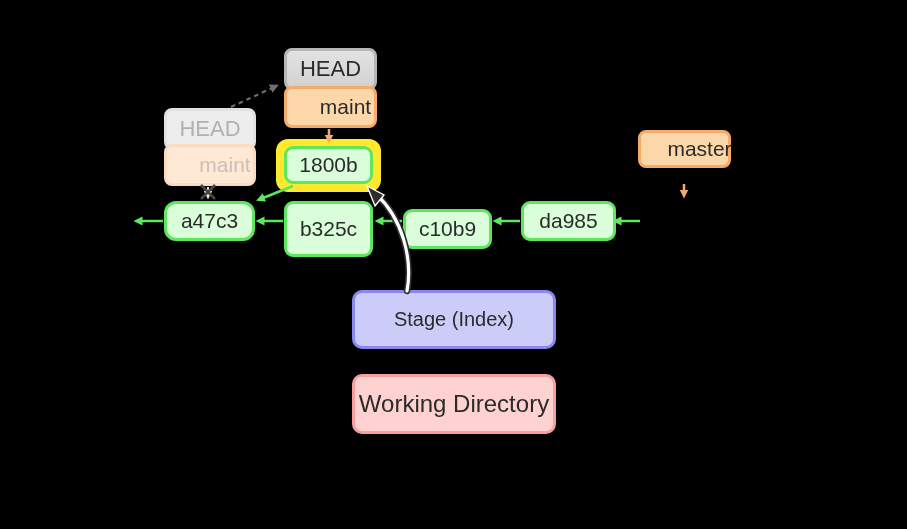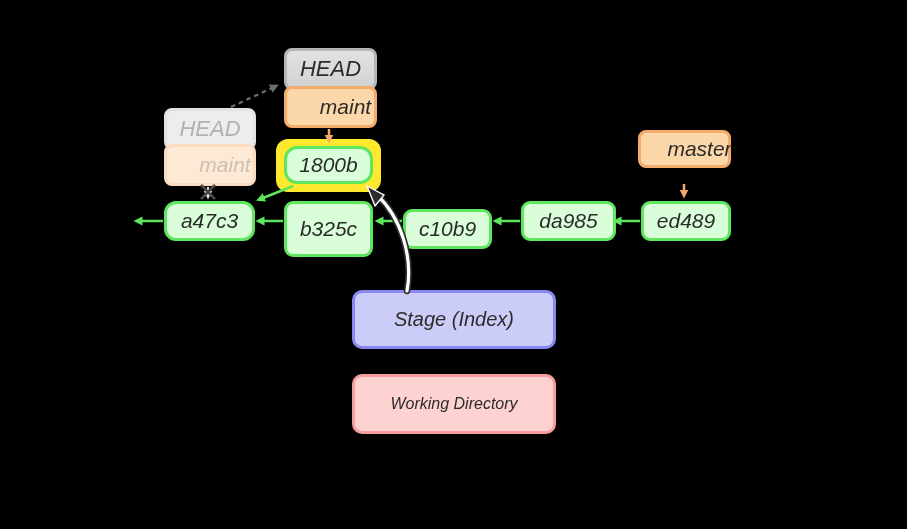--- a/index.html
+++ b/index.html
@@ -3,36 +3,36 @@
 <meta charset="utf-8">
 <style>
   html,body{margin:0;padding:0;background:#000;}
   #canvas{
     position:relative;width:907px;height:529px;background:#000;overflow:hidden;
     font-family:"Liberation Sans",sans-serif;
   }
   .box{
     position:absolute;box-sizing:border-box;
     display:flex;align-items:center;justify-content:center;
-    color:#2b2b2b;border-radius:9px;font-style:italic;
+    color:#2b2b2b;border-radius:9px;
   }
   
   .commit{border:3px solid #5ee65e;background:#dafdda;font-size:21px;}
   
   .branch{border:3px solid #f4ab6b;background:#fcd7a9;font-size:21px;border-radius:8px;padding-left:30px;}
   
   .headbox{border:3px solid #b6b6b6;background:linear-gradient(#e2e2e2,#d2d2d2);font-size:22px;border-radius:8px;}
   
   .headbox.faded{border-color:#e2e2e2;background:#ededed;color:#b1b1b1;}
   .branch.faded{border-color:#fbdcc0;background:#fde9d4;color:#ccbfb5;}
   
   .halo{position:absolute;background:#ffe92e;border-radius:12px;}
   
   .stage{border:3.5px solid #8888f0;background:#ccccf8;font-size:20px;border-radius:10px;align-items:center;}
-  .working{border:3.5px solid #f79f9f;background:#ffd2d2;font-size:16px;border-radius:10px;}
+  .working{border:3.5px solid #f79f9f;background:#ffd2d2;font-size:24px;border-radius:10px;}
   #arrows{position:absolute;left:0;top:0;pointer-events:none;}
 </style>
 </head>
 <body>
 
 <div id="canvas">
 
   <div class="box headbox faded" style="left:164px;top:108px;width:92px;height:42px;">
     <span>HEAD</span>
   </div>
@@ -41,38 +41,35 @@
   </div>
 
   <div class="box headbox" style="left:284px;top:48px;width:93px;height:42px;">
     <span>HEAD</span>
   </div>
   <div class="box branch" style="left:284px;top:86px;width:93px;height:42px;">
     <span>maint</span>
   </div>
 
   <div class="halo" style="left:276px;top:139px;width:105px;height:53px;"></div>
-  <div class="box commit" style="left:284px;top:146px;width:89px;height:38px;border-radius:13px;">
+  <div class="box commit" style="left:284px;top:146px;width:89px;height:38px;">
     <span>1800b</span>
   </div>
 
   <div class="box commit" style="left:164px;top:201px;width:91px;height:40px;border-radius:12px;">
     <span>a47c3</span>
   </div>
   <div class="box commit" style="left:284px;top:201px;width:89px;height:56px;">
     <span>b325c</span>
   </div>
   <div class="box commit" style="left:403px;top:209px;width:89px;height:40px;">
     <span>c10b9</span>
   </div>
   <div class="box commit" style="left:521px;top:201px;width:95px;height:40px;">
     <span>da985</span>
-  </div>
-  <div class="box commit" style="left:641px;top:201px;width:90px;height:40px;">
-    <span>ed489</span>
   </div>
 
   <div class="box branch" style="left:638px;top:130px;width:93px;height:38px;">
     <span>master</span>
   </div>
 
   <div class="box stage" style="left:352px;top:290px;width:204px;height:59px;">
     <span>Stage (Index)</span>
   </div>
   <div class="box working" style="left:352px;top:374px;width:204px;height:60px;">

